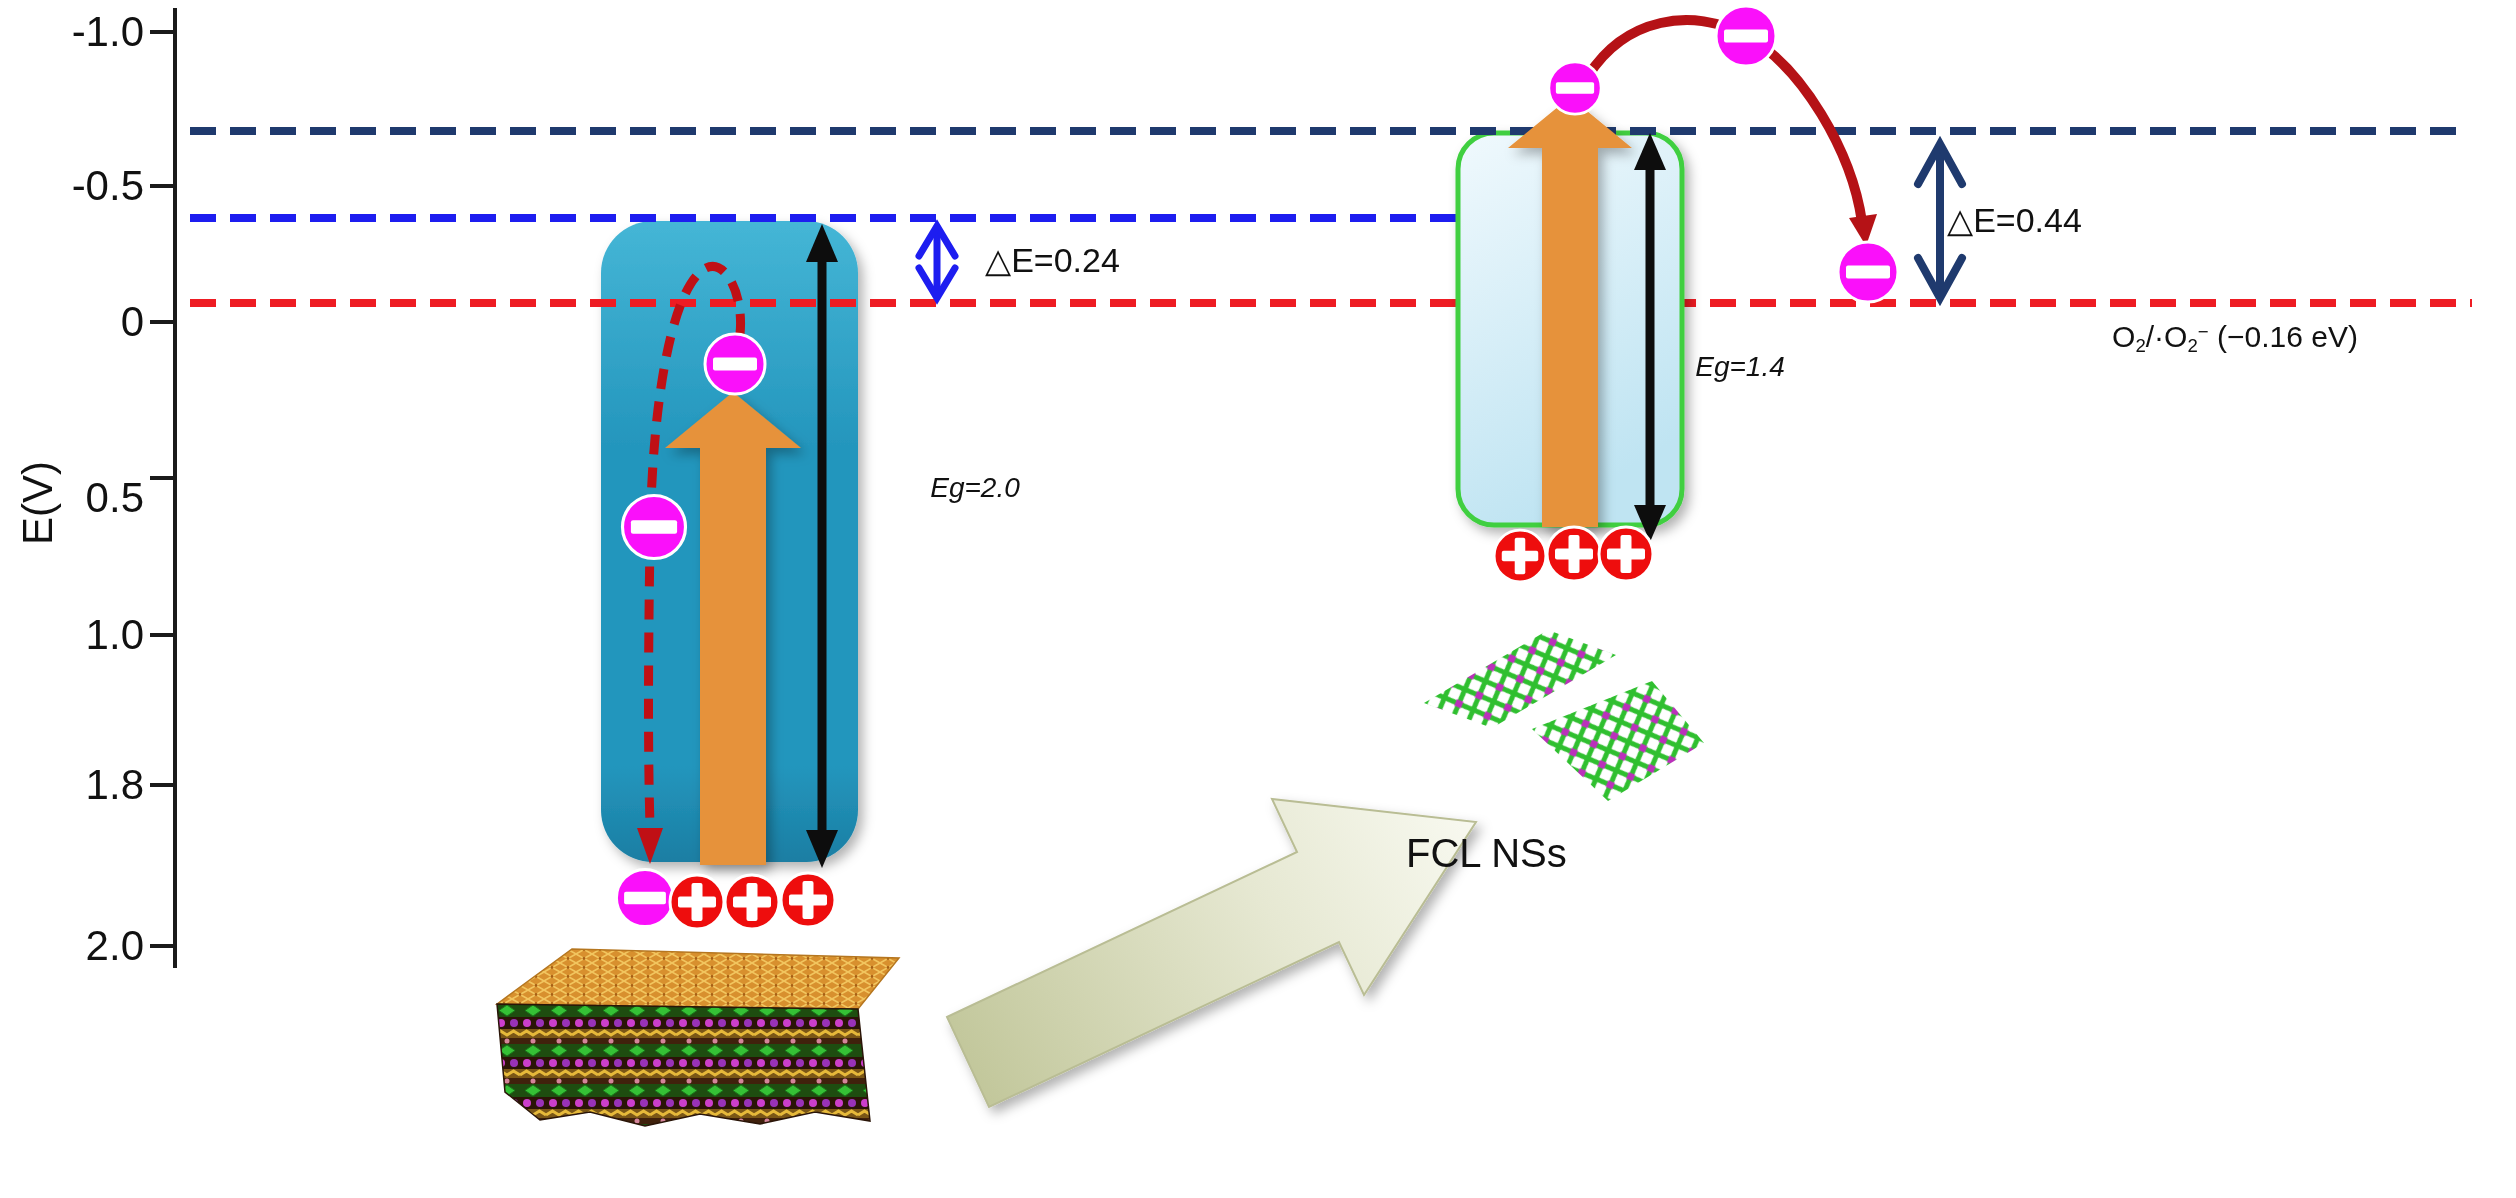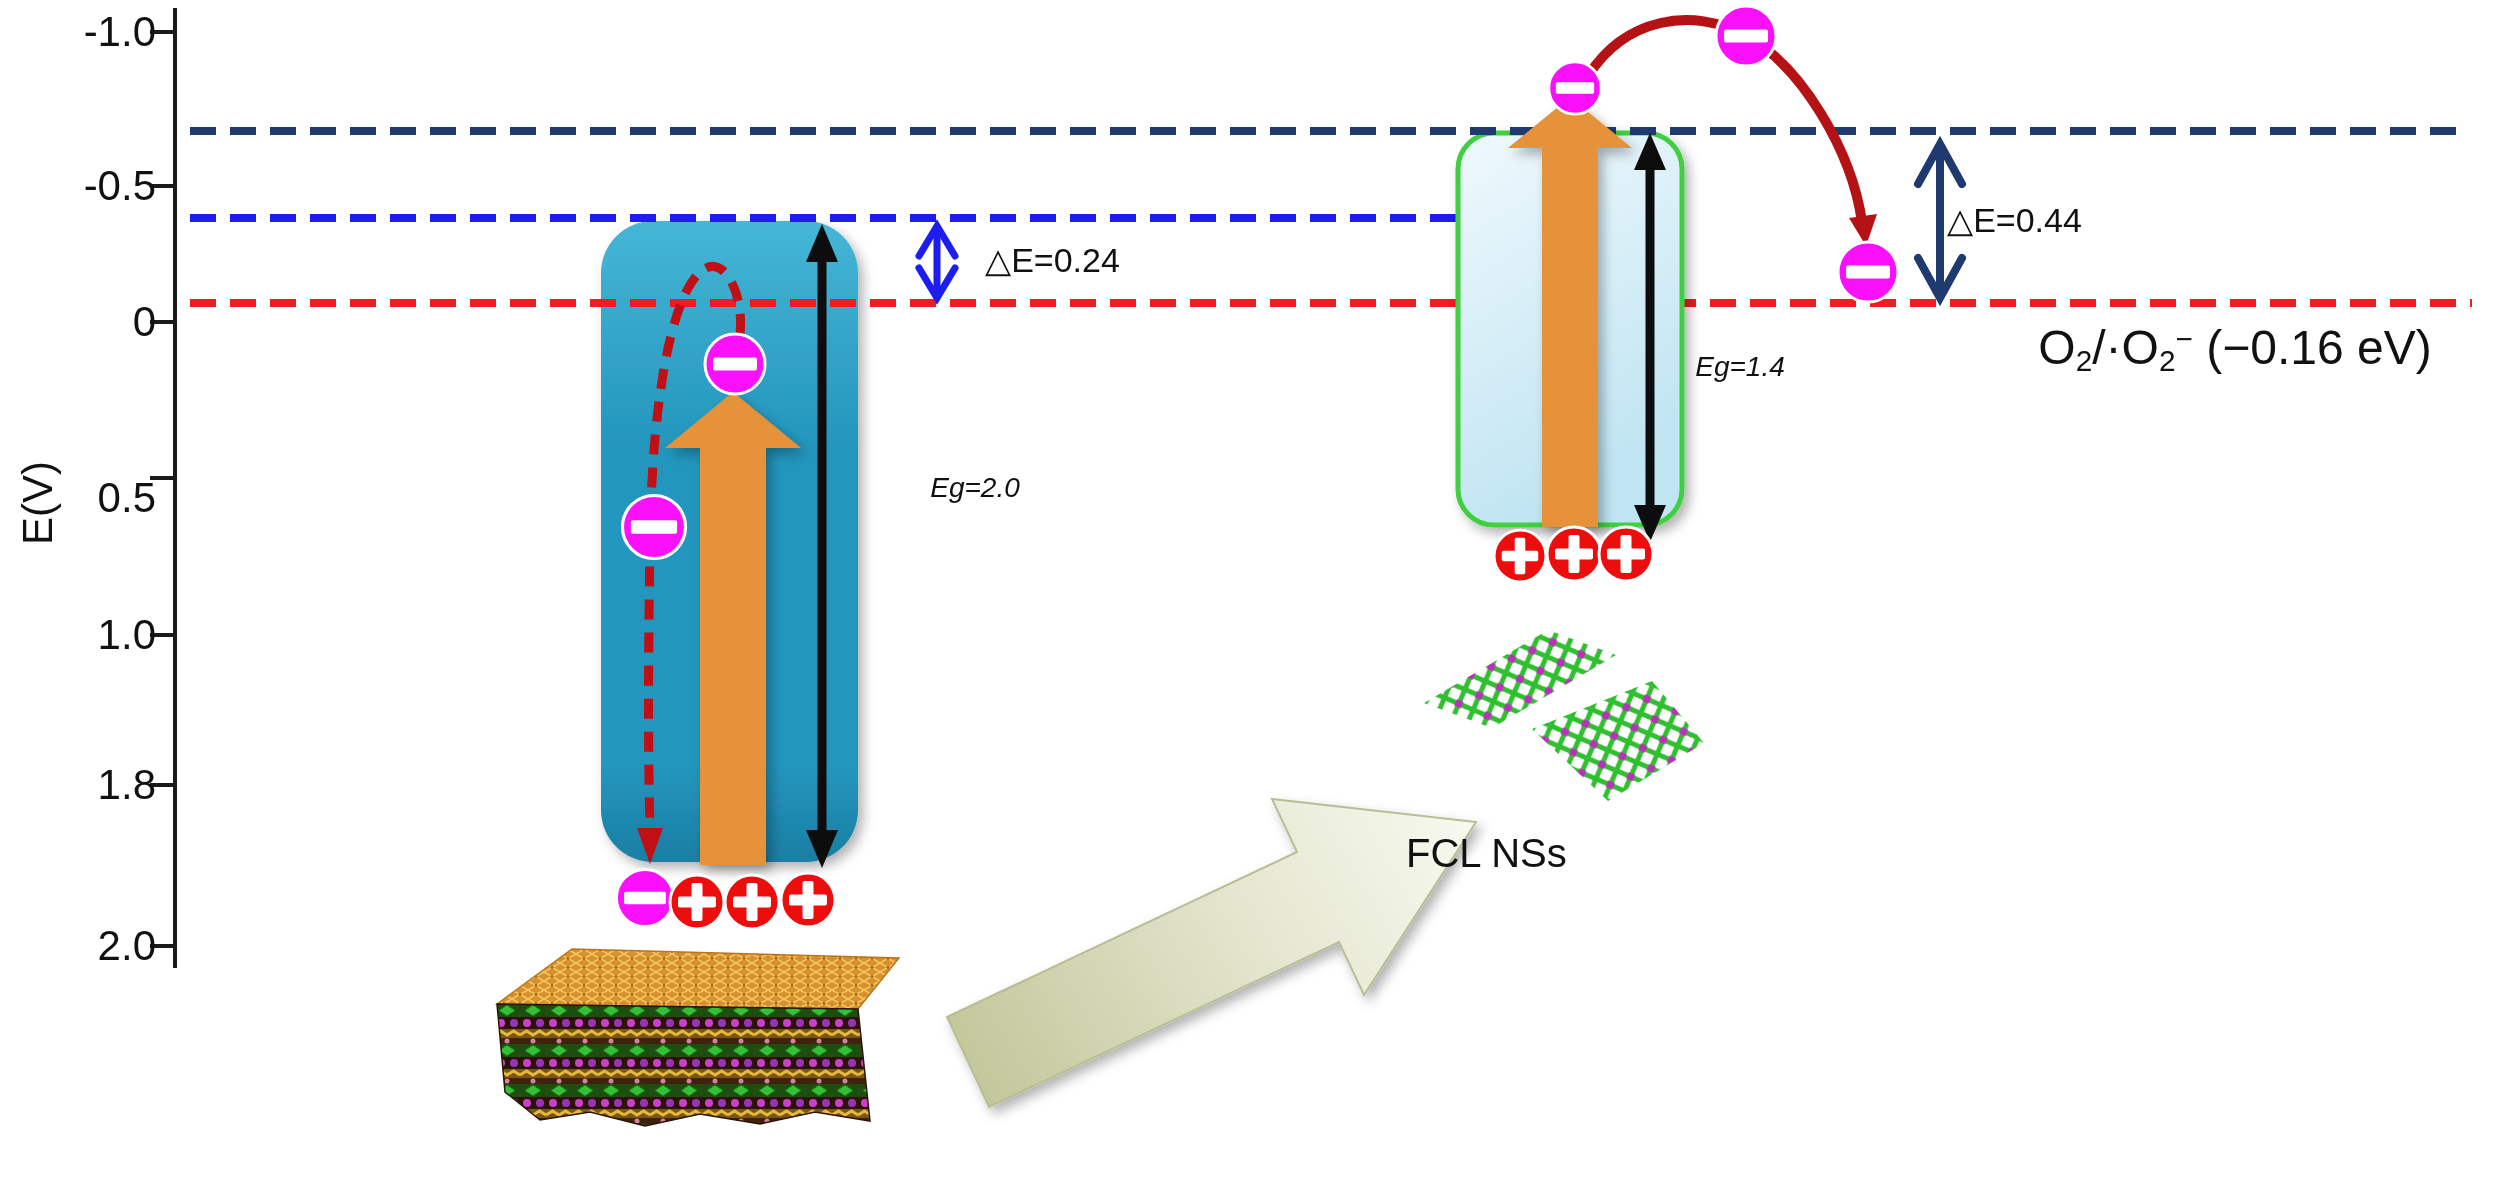--- a/index.html
+++ b/index.html
@@ -2,28 +2,28 @@
 <html><head>
 <meta charset="utf-8">
 <style>
   html,body{margin:0;padding:0;background:#fff;}
   #stage{
     position:relative;width:2516px;height:1198px;background:#ffffff;overflow:hidden;
     font-family:"Liberation Sans", sans-serif;color:#111;
   }
   #gfx{position:absolute;left:0;top:0;}
   .lbl{position:absolute;white-space:nowrap;color:#111;}
-  .tick-label{position:absolute;left:44px;width:112px;text-align:right;
+  .tick-label{position:absolute;left:32px;width:112px;text-align:right;
     font-size:42px;height:48px;line-height:48px;color:#111;}
   .ylabel{left:-32px;top:478px;width:140px;height:50px;line-height:50px;text-align:center;
     font-size:42px;transform:rotate(-90deg);}
   .eg{font-size:28px;font-style:italic;text-align:center;width:230px;}
   .de{font-size:34px;text-align:left;width:230px;}
   .name{font-size:40px;text-align:left;width:300px;}
-  .o2{font-size:48px;text-align:center;width:430px;}
+  .o2{font-size:30px;text-align:center;width:430px;}
   .sub{font-size:0.62em;vertical-align:-0.25em;}
   .sup{font-size:0.62em;vertical-align:0.5em;}
 </style>
 </head>
 <body>
 
 <div id="stage">
 
   <svg id="gfx" width="2516" height="1198" viewBox="0 0 2516 1198">
     <defs>

